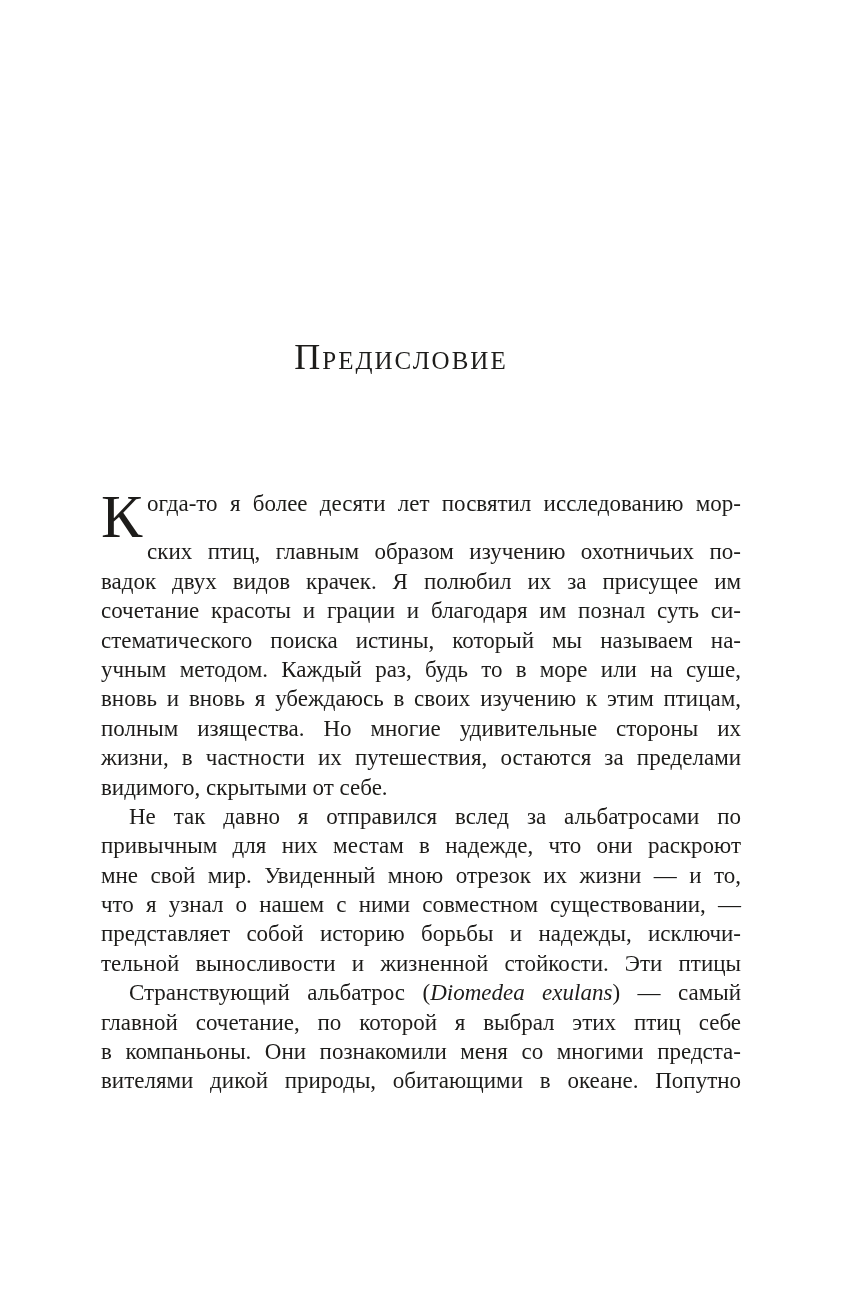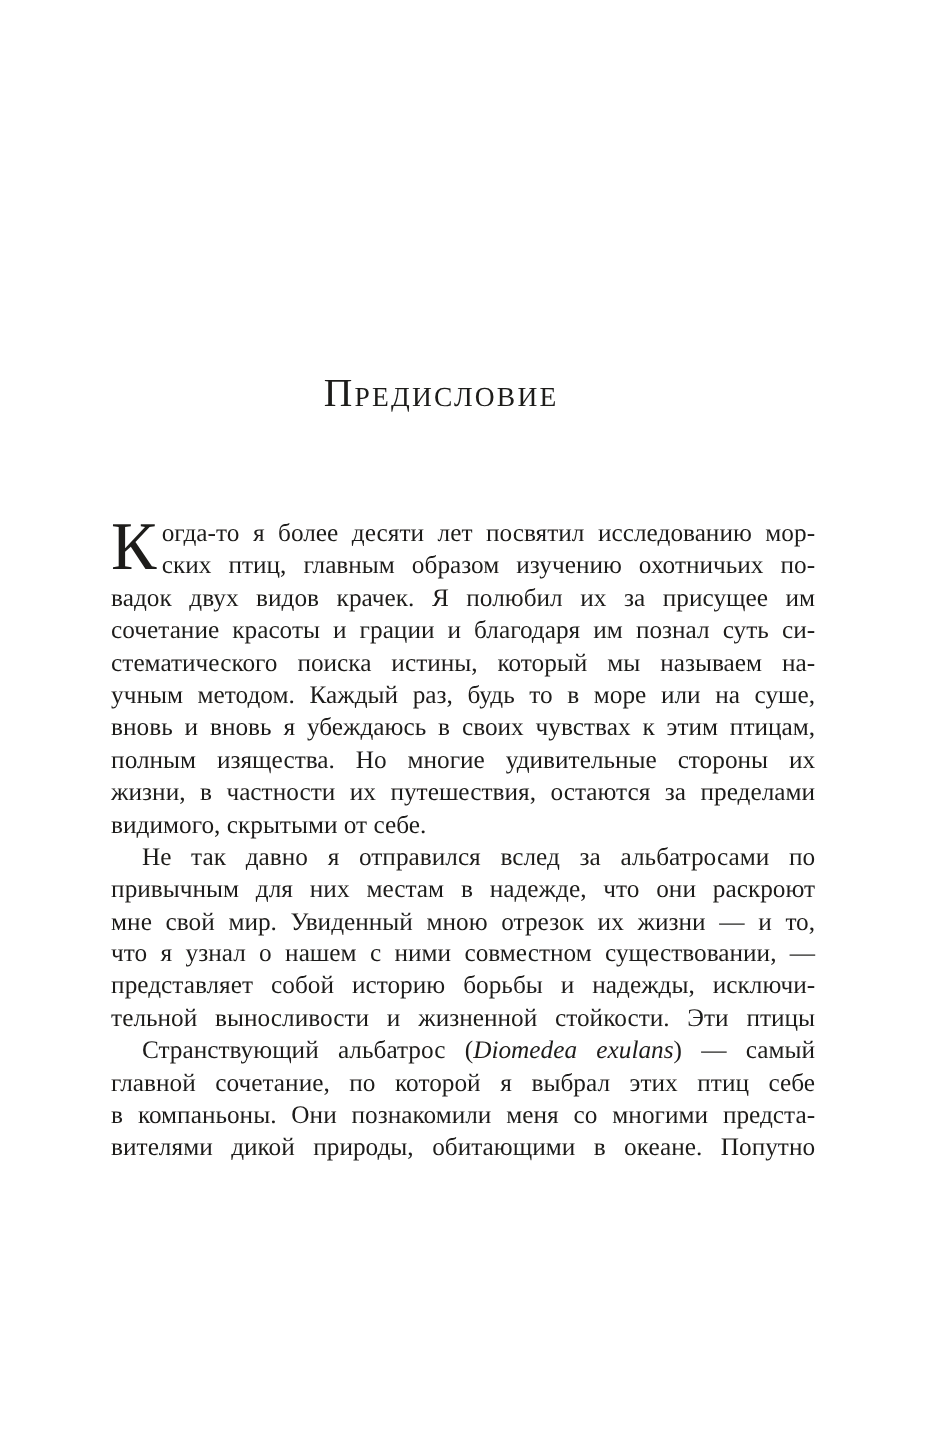--- a/index.html
+++ b/index.html
@@ -49,21 +49,21 @@
     white-space: nowrap;
     text-align: justify;
     text-align-last: justify;
     height: 29.4px;
   }
 
   .line.last { text-align-last: left; }
 
   .line.indent { text-indent: 28px; }
 
-  .line.dc-offset { margin-left: 46px; }
+  .line.dc-offset { margin-left: 46px; margin-top: 19px; }
 
   .dropcap {
     position: absolute;
     left: 0;
     top: -4px;
     font-size: 62px;
     line-height: 62px;
     font-weight: 400;
   }
 
@@ -77,21 +77,21 @@
     <h1 class="title">Предисловие</h1>
     <div class="body-text" id="body-text">
         <div class="paragraph">
           <span class="dropcap">К</span>
           <div class="line dc-offset">огда-то я более десяти лет посвятил исследованию мор-</div>
           <div class="line dc-offset">ских птиц, главным образом изучению охотничьих по-</div>
           <div class="line">вадок двух видов крачек. Я полюбил их за присущее им</div>
           <div class="line">сочетание красоты и грации и благодаря им познал суть си-</div>
           <div class="line">стематического поиска истины, который мы называем на-</div>
           <div class="line">учным методом. Каждый раз, будь то в море или на суше,</div>
-          <div class="line">вновь и вновь я убеждаюсь в своих чувствах к этим птицам,</div>
+          <div class="line">вновь и вновь я убеждаюсь в своих изучению к этим птицам,</div>
           <div class="line">полным изящества. Но многие удивительные стороны их</div>
           <div class="line">жизни, в частности их путешествия, остаются за пределами</div>
           <div class="line last">видимого, скрытыми от себе.</div>
         </div>
         <div class="paragraph">
           <div class="line indent">Не так давно я отправился вслед за альбатросами по</div>
           <div class="line">привычным для них местам в надежде, что они раскроют</div>
           <div class="line">мне свой мир. Увиденный мною отрезок их жизни — и то,</div>
           <div class="line">что я узнал о нашем с ними совместном существовании, —</div>
           <div class="line">представляет собой историю борьбы и надежды, исключи-</div>

